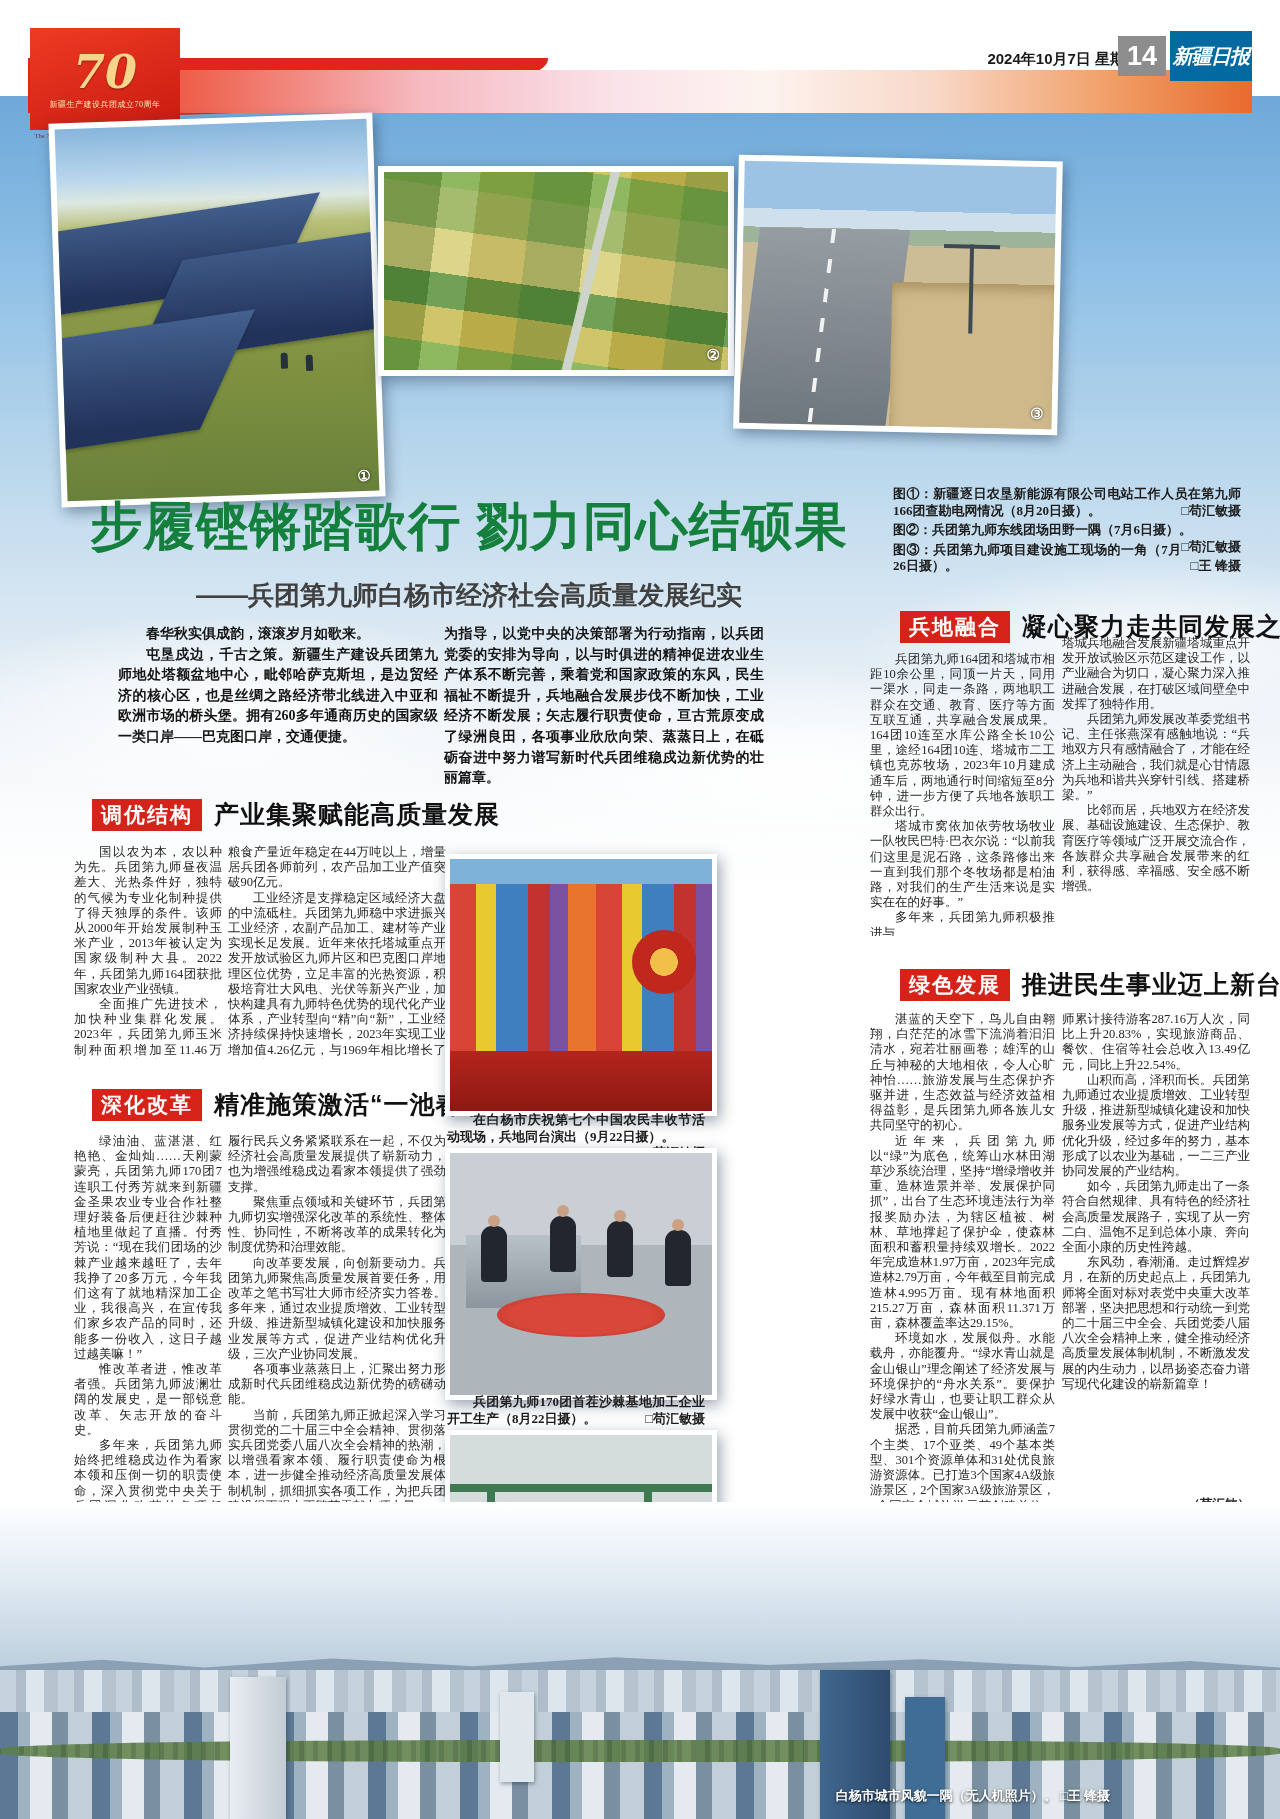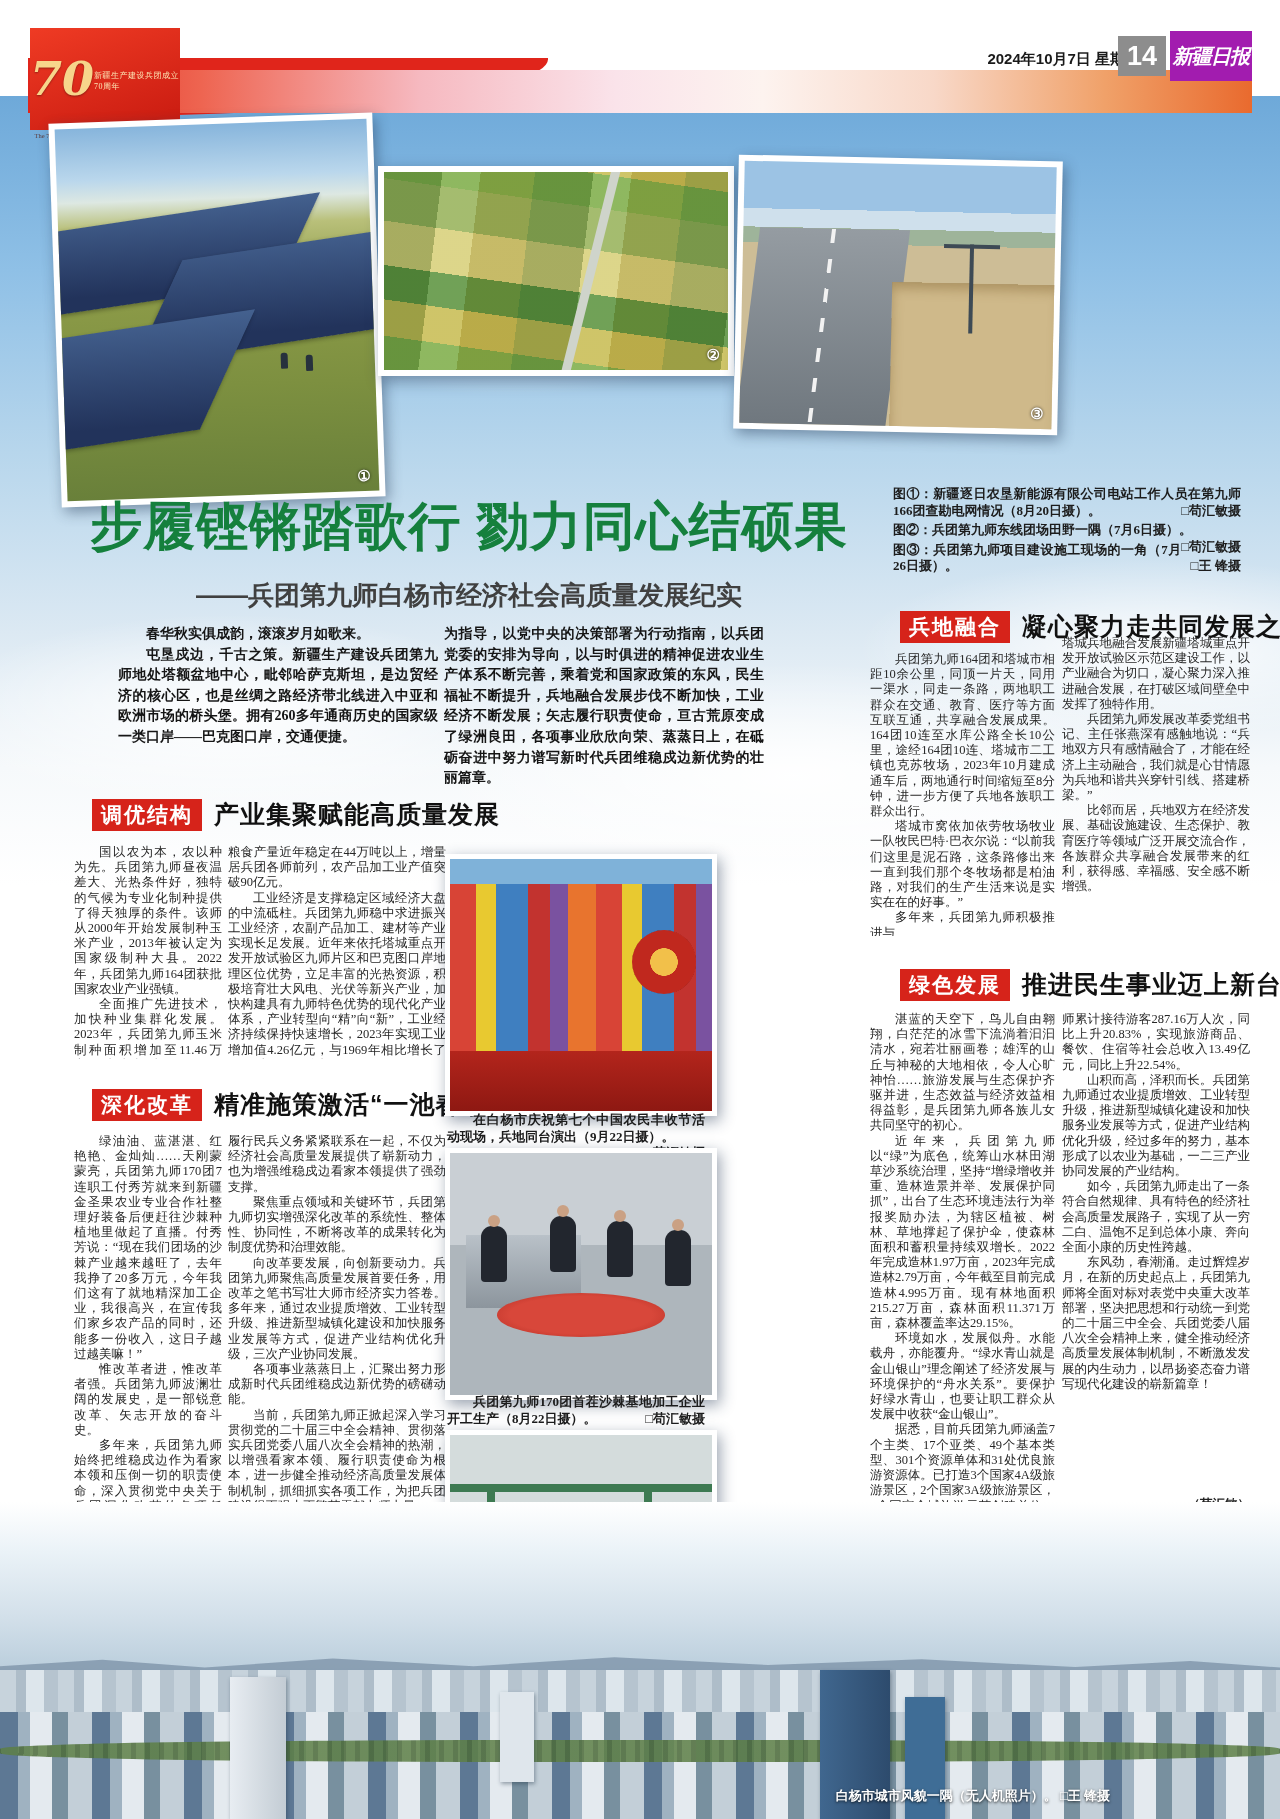--- a/index.html
+++ b/index.html
@@ -15,34 +15,34 @@
       radial-gradient(ellipse 420px 130px at 90% 70%, rgba(255,255,255,.9), rgba(255,255,255,0) 70%),
       radial-gradient(ellipse 300px 90px at 40% 30%, rgba(255,255,255,.5), rgba(255,255,255,0) 70%),
       linear-gradient(180deg,#6ea9d9 0%,#8fc0e6 22%,#b7d6ec 45%,#dce9f3 68%,#f6f9fb 85%,#ffffff 100%);}
 
   
   .banner{left:28px;top:70px;width:1224px;height:43px;
     background:linear-gradient(90deg,#e0251b 0%,#ee6450 14%,#f6b9c0 32%,#fae3ea 48%,#fdf3ef 60%,#f8d8c8 74%,#f0a169 88%,#e96a2e 100%);}
   .ribbon{left:28px;top:58px;width:520px;height:58px;background:#e0251b;
     border-radius:0 0 90% 12% / 0 0 100% 70%;}
   .logo70{left:30px;top:28px;width:150px;height:102px;background:linear-gradient(160deg,#ef3b24,#c81a10);
-    display:flex;flex-direction:row;align-items:center;justify-content:center;}
+    display:flex;flex-direction:column;align-items:center;justify-content:center;}
   .logo70 .n70{font-family:"DejaVu Serif", serif;font-style:italic;font-weight:bold;
     font-size:46px;color:#f7d58b;line-height:1;text-shadow:0 1px 2px rgba(0,0,0,.35);}
   .logo70 .l1{font-size:8px;color:#fde9b8;margin-top:4px;letter-spacing:.5px;}
   .logo-en{left:30px;top:132px;width:150px;font-size:6.5px;line-height:8px;color:#5a3b3b;text-align:center;}
   .slogan{left:420px;top:66px;width:600px;text-align:center;
     font-family:"DejaVu Serif", serif;font-weight:bold;font-style:italic;
     font-size:42px;color:#d8251d;letter-spacing:6px;text-shadow:1px 1px 0 rgba(255,255,255,.6);}
   .date{left:940px;top:50px;width:200px;font-family:"Liberation Sans", sans-serif;
     font-size:15px;font-weight:bold;color:#1a1a1a;text-align:right;}
   .pagebox{left:1118px;top:36px;width:48px;height:40px;background:#8d8d8d;color:#fff;
     font-family:"Liberation Sans", sans-serif;font-size:27px;font-weight:bold;
     display:flex;align-items:center;justify-content:center;}
-  .paperbox{left:1170px;top:31px;width:82px;height:50px;background:#a21caf;color:#fff;
+  .paperbox{left:1170px;top:31px;width:82px;height:50px;background:#0369a1;color:#fff;
     font-family:"DejaVu Serif", serif;font-weight:bold;font-style:italic;font-size:20px;
     display:flex;align-items:center;justify-content:center;letter-spacing:-1px;}
 
   
   .photo{background:#fff;padding:6px;box-shadow:3px 5px 14px rgba(30,50,80,.45);}
   .ph{position:relative;width:100%;height:100%;overflow:hidden;}
   .badge{position:absolute;bottom:6px;right:8px;color:#fff;font-size:15px;font-weight:bold;
     text-shadow:0 0 3px rgba(0,0,0,.8);}
 
   .ph1{background:linear-gradient(180deg,#87b5dc 0%,#bad7ec 14%,#dde8e2 20%,#b9c07a 27%,#8e9c49 42%,#7d9040 70%,#69803a 100%);}

